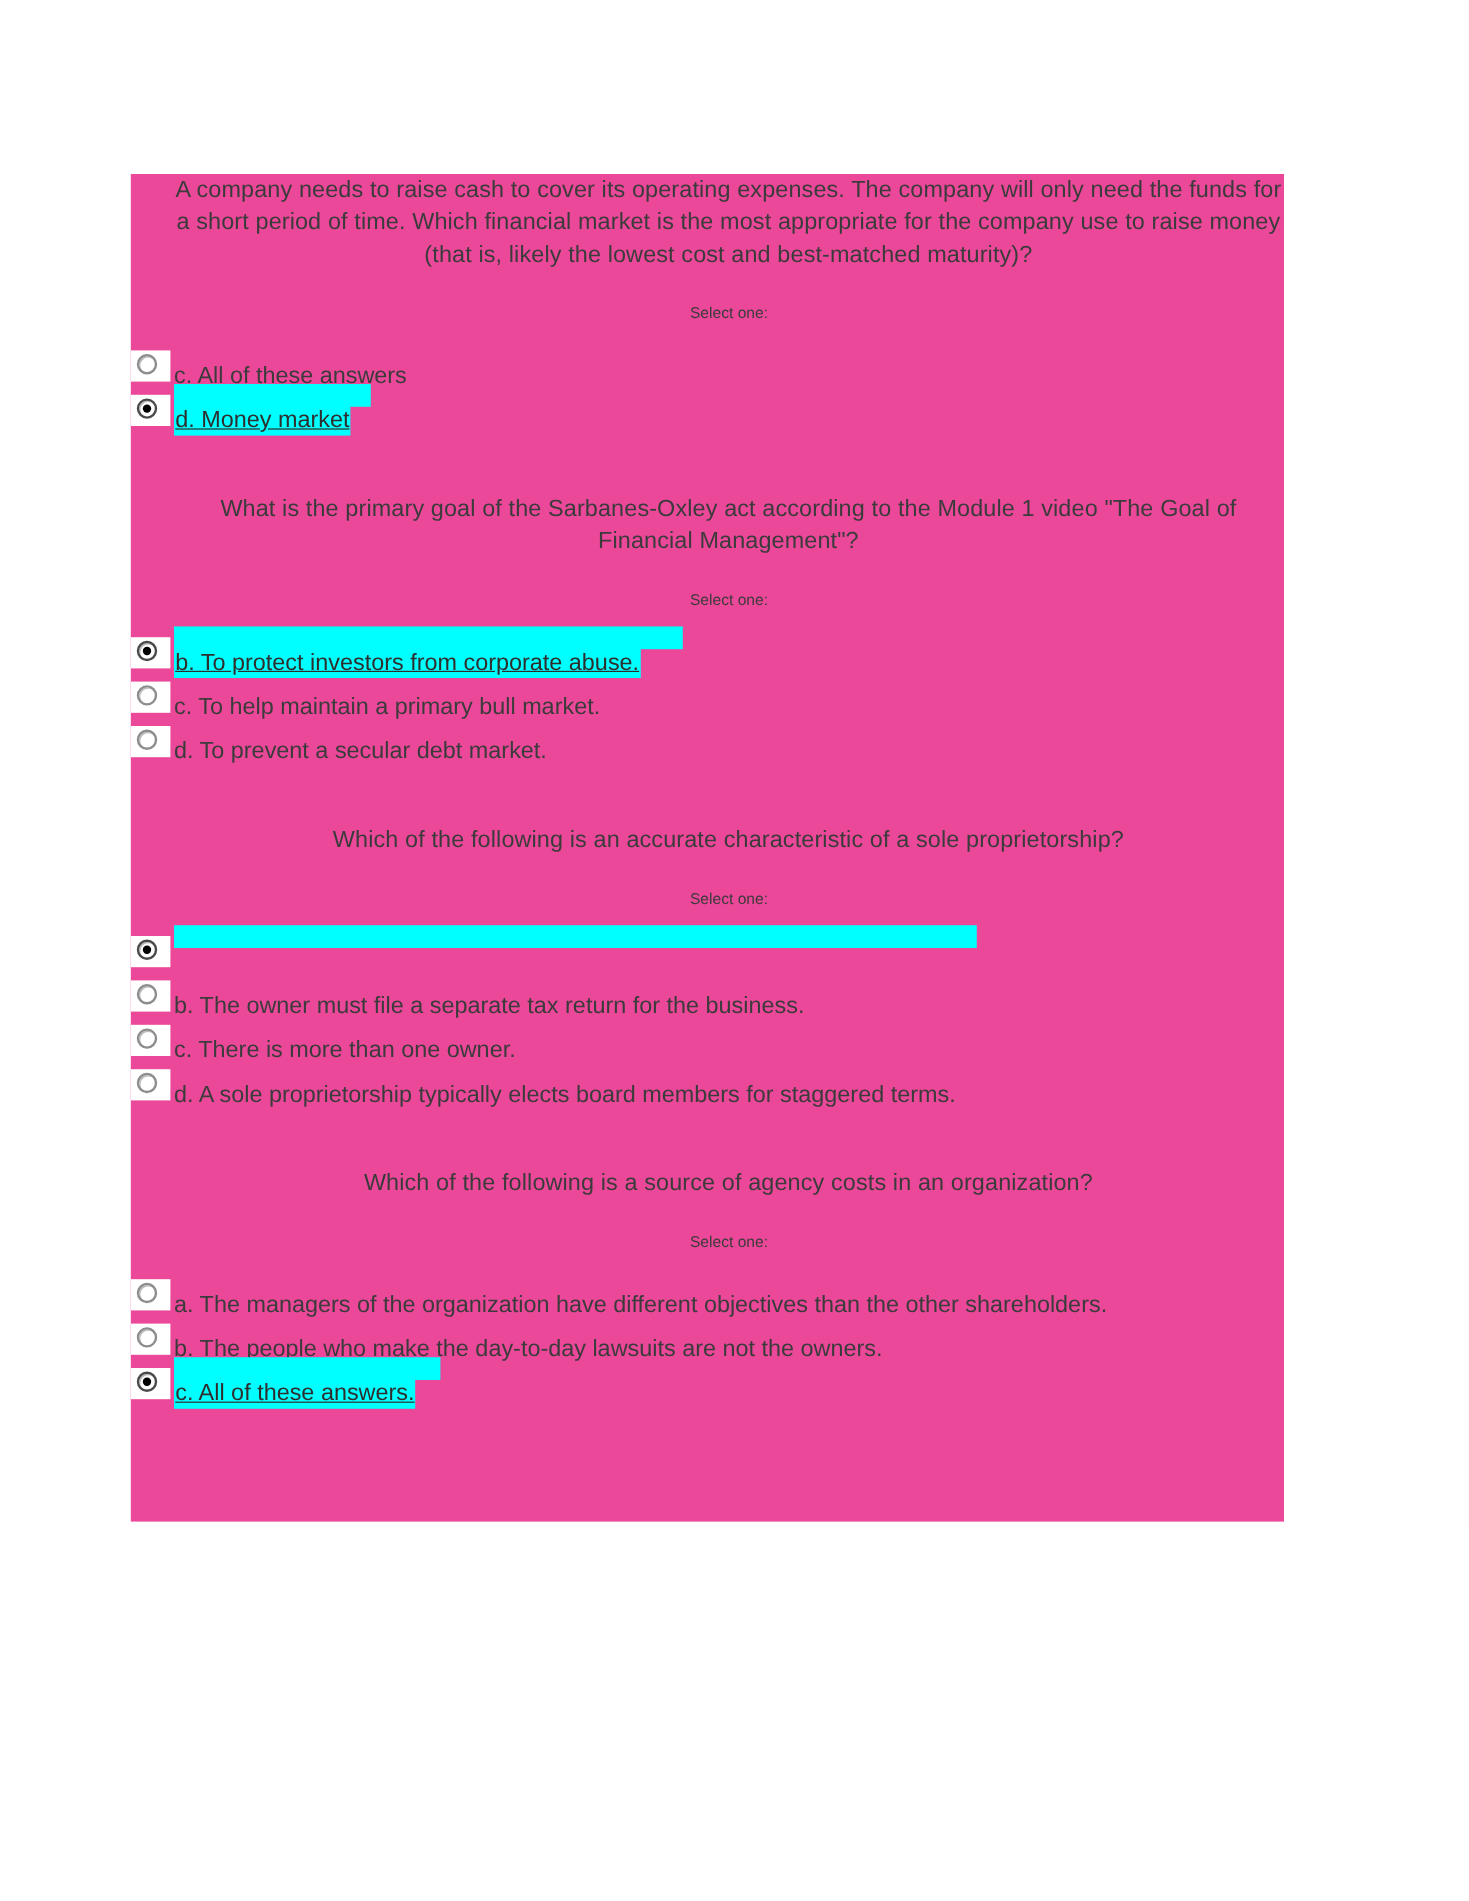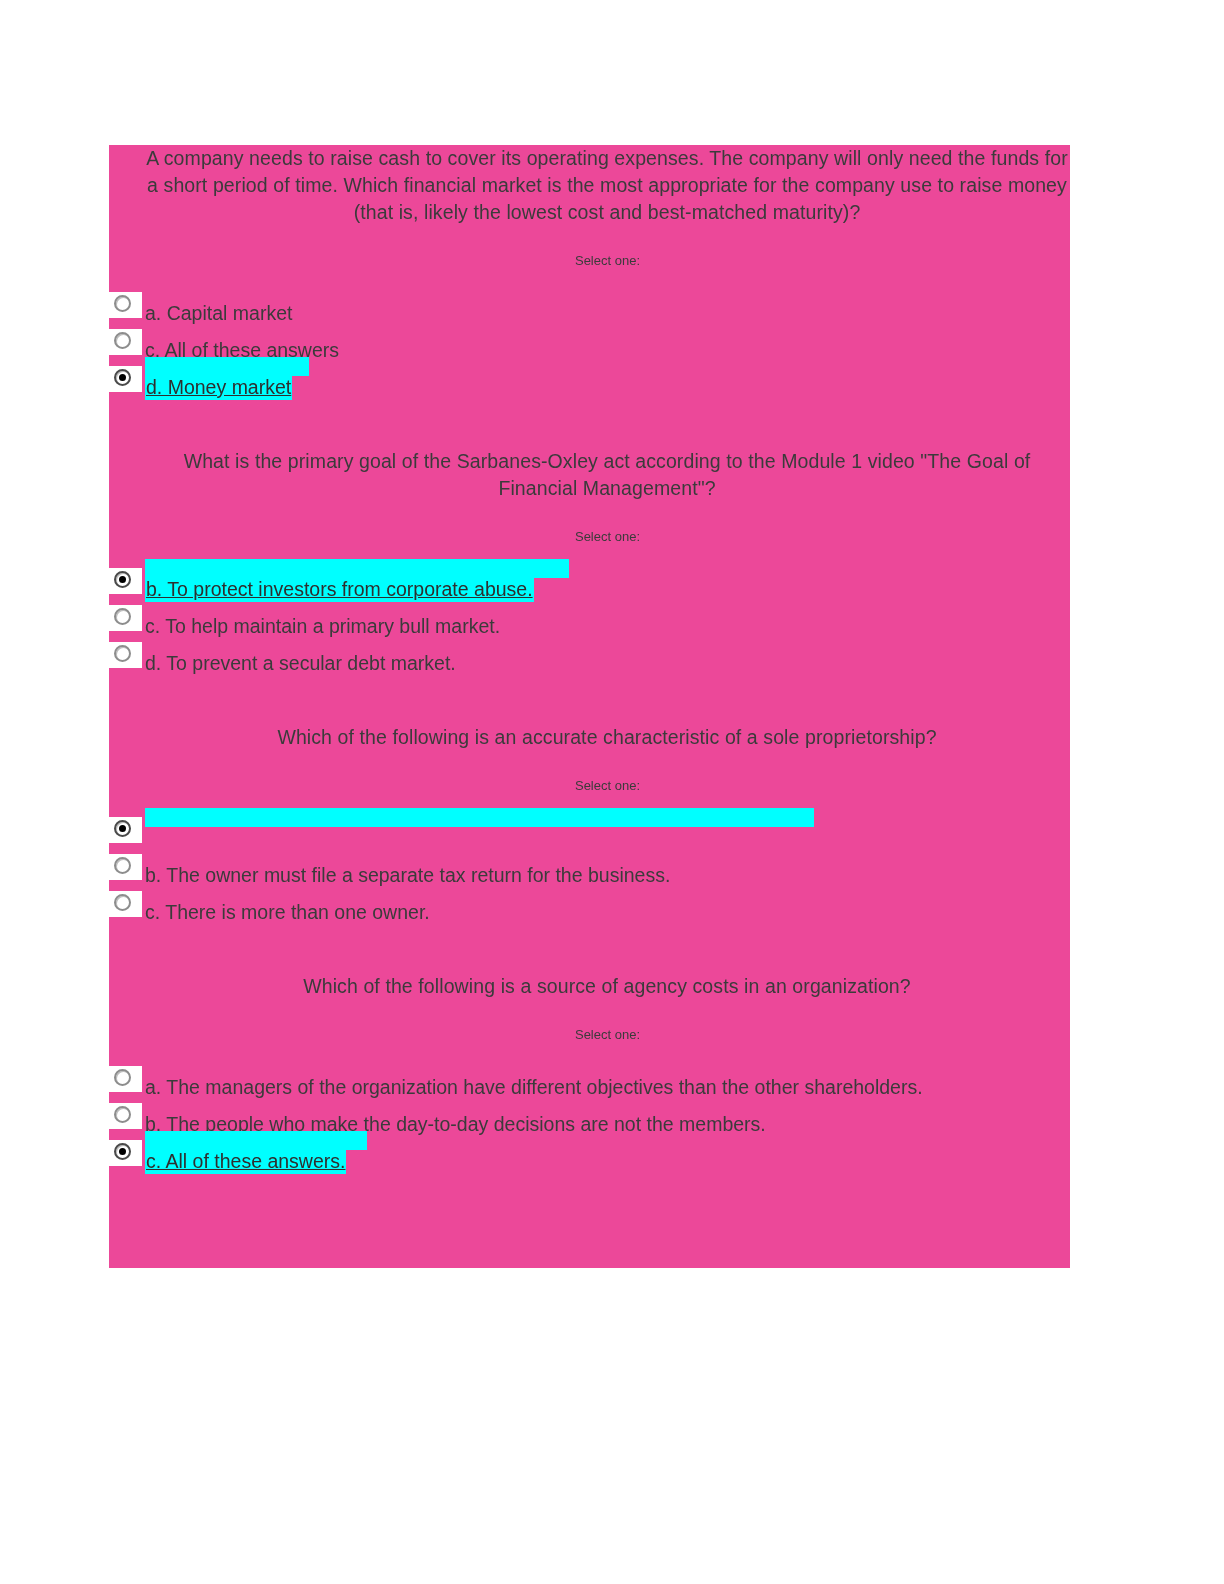--- a/index.html
+++ b/index.html
@@ -128,26 +128,20 @@
 <div id="content-slab">
   <div id="questions-container">
       <div class="question-block">
         <div class="question-text">A company needs to raise cash to cover its operating expenses. The company will only need the funds for a short period of time. Which financial market is the most appropriate for the company use to raise money (that is, likely the lowest cost and best-matched maturity)?</div>
         <div class="select-one">Select one:</div>
         <div class="options">
           <div class="option-row">
             <div class="radio-cell">
               <span class="radio-glyph"></span>
             </div>
-            <div class="option-label">a. Capital market</div>
-          </div>
-          <div class="option-row">
-            <div class="radio-cell">
-              <span class="radio-glyph"></span>
-            </div>
             <div class="option-label">c. All of these answers</div>
           </div>
           <div class="option-row highlighted">
             <div class="radio-cell">
               <span class="radio-glyph checked"></span>
             </div>
             <div class="hl-band" style="width: 164px;"></div>
             <div class="option-label">d. Money market</div>
           </div>
         </div>
@@ -194,38 +188,44 @@
               <span class="radio-glyph"></span>
             </div>
             <div class="option-label">b. The owner must file a separate tax return for the business.</div>
           </div>
           <div class="option-row">
             <div class="radio-cell">
               <span class="radio-glyph"></span>
             </div>
             <div class="option-label">c. There is more than one owner.</div>
           </div>
+          <div class="option-row">
+            <div class="radio-cell">
+              <span class="radio-glyph"></span>
+            </div>
+            <div class="option-label">d. A sole proprietorship typically elects board members for staggered terms.</div>
+          </div>
         </div>
       </div>
       <div class="block-gap"></div>
       <div class="question-block">
         <div class="question-text">Which of the following is a source of agency costs in an organization?</div>
         <div class="select-one">Select one:</div>
         <div class="options">
           <div class="option-row">
             <div class="radio-cell">
               <span class="radio-glyph"></span>
             </div>
             <div class="option-label">a. The managers of the organization have different objectives than the other shareholders.</div>
           </div>
           <div class="option-row">
             <div class="radio-cell">
               <span class="radio-glyph"></span>
             </div>
-            <div class="option-label">b. The people who make the day-to-day decisions are not the members.</div>
+            <div class="option-label">b. The people who make the day-to-day lawsuits are not the owners.</div>
           </div>
           <div class="option-row highlighted">
             <div class="radio-cell">
               <span class="radio-glyph checked"></span>
             </div>
             <div class="hl-band" style="width: 222px;"></div>
             <div class="option-label">c. All of these answers.</div>
           </div>
         </div>
       </div>

